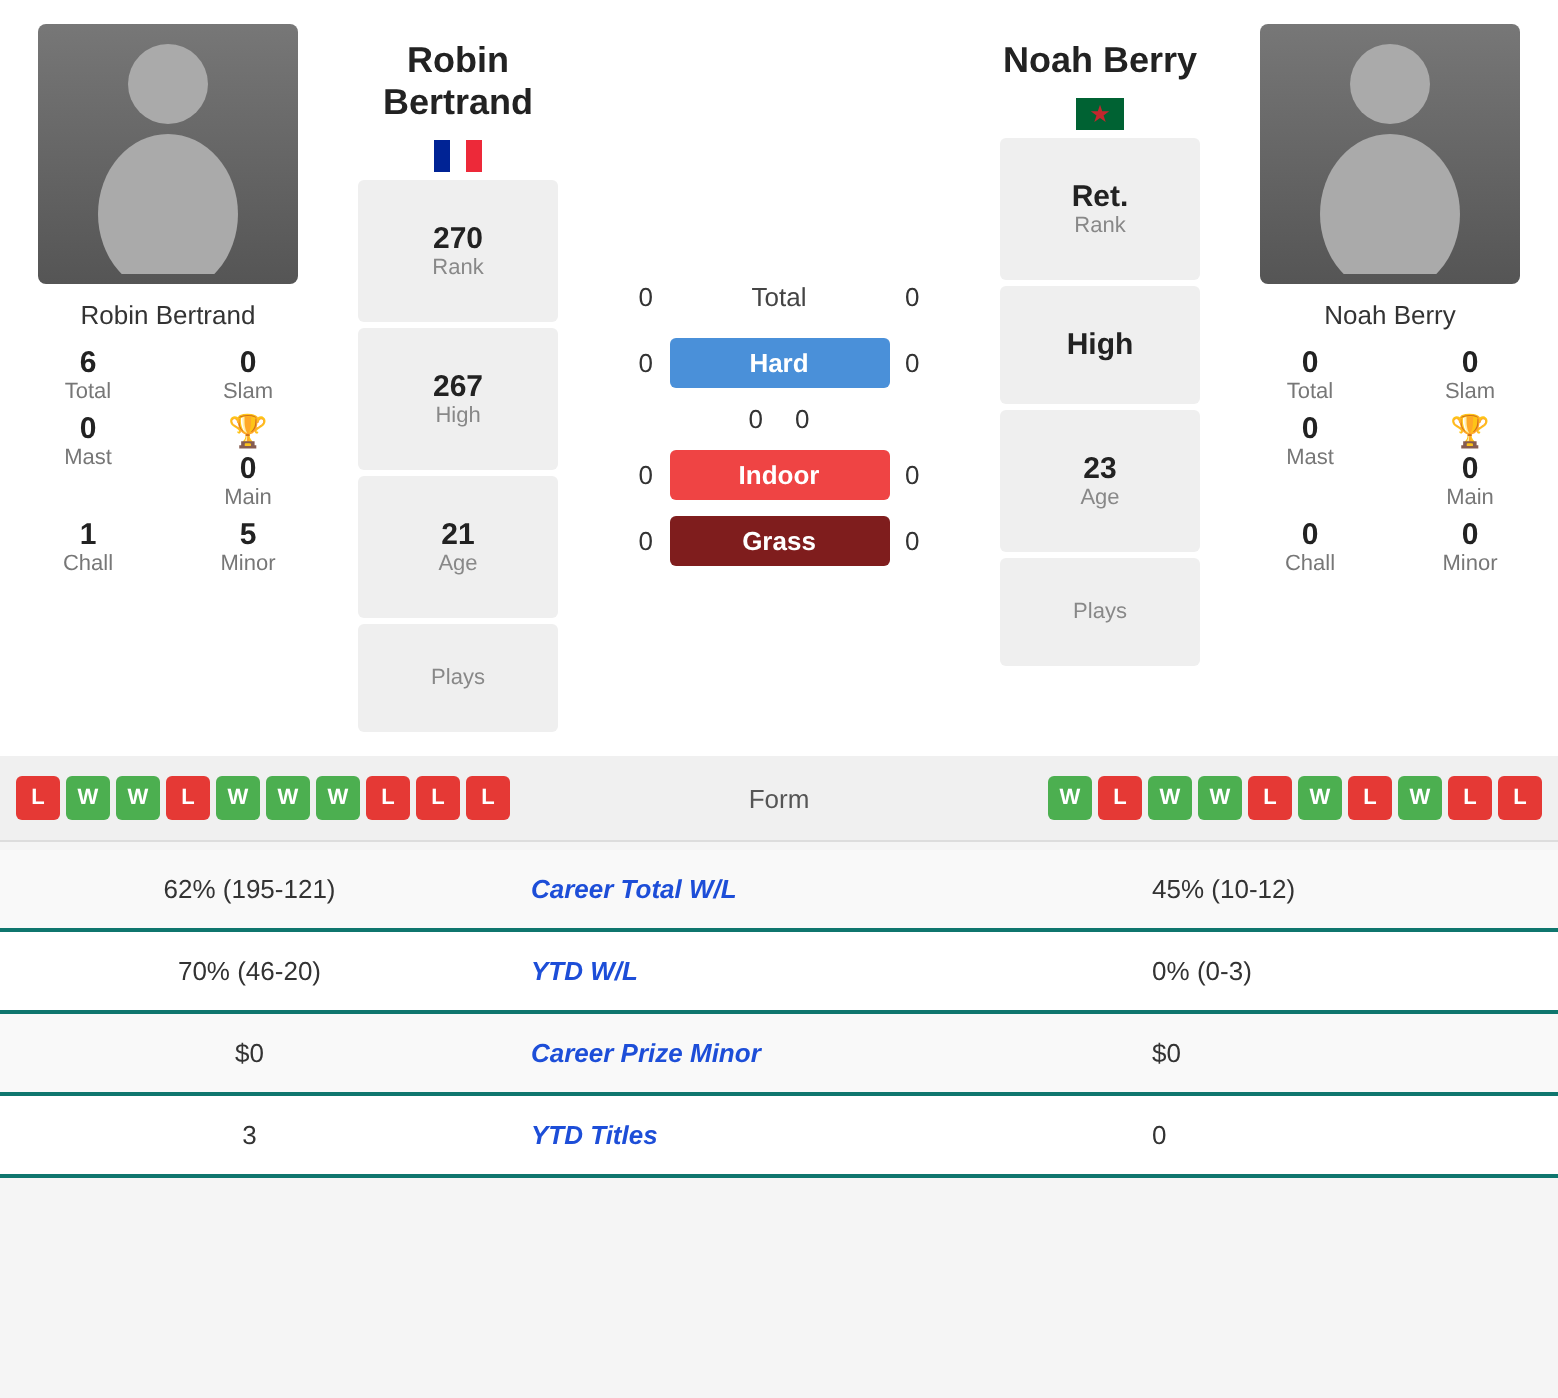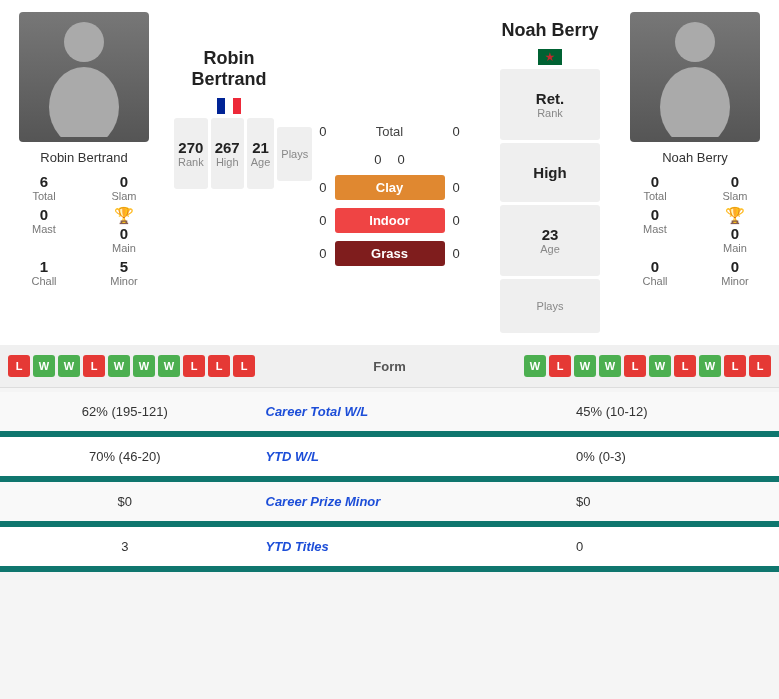--- a/index.html
+++ b/index.html
@@ -154,29 +154,29 @@
       font-weight: bold;
       color: #fff;
     }
     .form-badge.W { background: #4caf50; }
     .form-badge.L { background: #e53935; }
     .form-label {
       width: 120px;
       text-align: center;
       font-size: 13px;
       color: #555;
-      font-weight: bold;
+      font-weight: normal;
     }
 
     .stats-table {
       width: 100%;
       border-collapse: collapse;
     }
     .stats-table tr {
-      border-bottom: 6px solid #0f766e;
+      border-bottom: 2px solid #0f766e;
     }
     .stats-table tr:nth-child(odd) {
       background: #f9f9f9;
     }
     .stats-table td {
       padding: 12px 16px;
       font-size: 13px;
       color: #333;
     }
     .stats-table td.center-label {
@@ -211,21 +211,20 @@
       flex-direction: column;
       align-items: center;
       width: 160px;
     }
     .col-left-name {
       display: flex;
       flex-direction: column;
       align-items: center;
       width: 130px;
       padding-top: 8px;
-      margin-top: 28px;
     }
     .col-center-courts {
       flex: 1;
       display: flex;
       flex-direction: column;
       align-items: center;
       justify-content: center;
       padding-top: 40px;
     }
     .col-right-name {
@@ -237,21 +236,21 @@
     }
     .col-right-player {
       display: flex;
       flex-direction: column;
       align-items: center;
       width: 160px;
     }
 
     .left-center-stats {
       display: flex;
-      flex-direction: row;
+      flex-direction: column;
       align-items: center;
       width: 110px;
       gap: 3px;
       margin-top: 4px;
     }
     .right-center-stats {
       display: flex;
       flex-direction: column;
       align-items: center;
       width: 110px;
@@ -346,25 +345,25 @@
 
   <div class="col-center-courts">
 
   <div class="court-row">
     <span class="court-score-left">0</span>
     <span class="court-badge total">Total</span>
     <span class="court-score-right">0</span>
   </div>
       <div class="court-row">
     <span class="court-score-left">0</span>
+    <span class="court-badge hard">Hard</span>
     <span class="court-score-right">0</span>
   </div>
       <div class="court-row">
     <span class="court-score-left">0</span>
-    <span class="court-badge clay">Clay</span>
     <span class="court-score-right">0</span>
   </div>
       <div class="court-row">
     <span class="court-score-left">0</span>
     <span class="court-badge indoor">Indoor</span>
     <span class="court-score-right">0</span>
   </div>
       <div class="court-row">
     <span class="court-score-left">0</span>
     <span class="court-badge grass">Grass</span>

